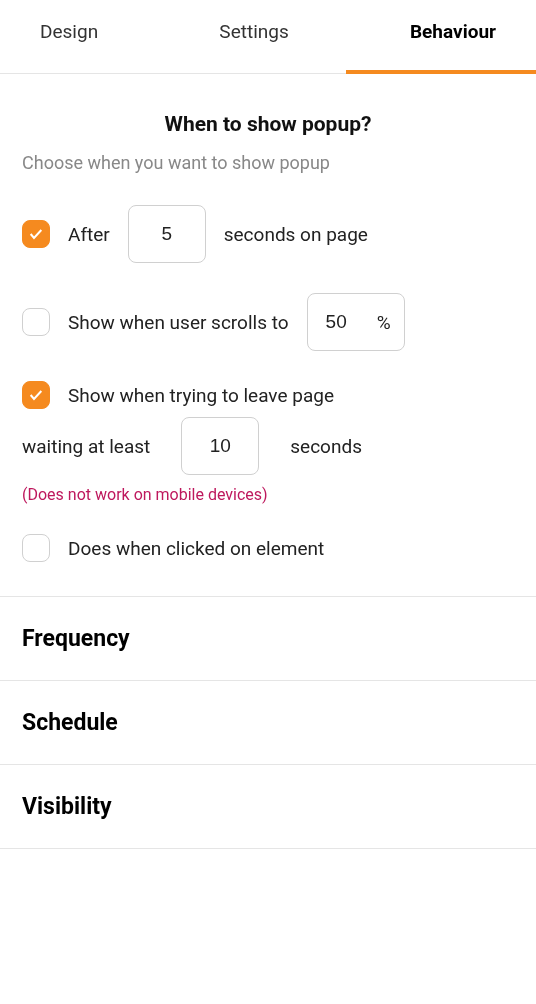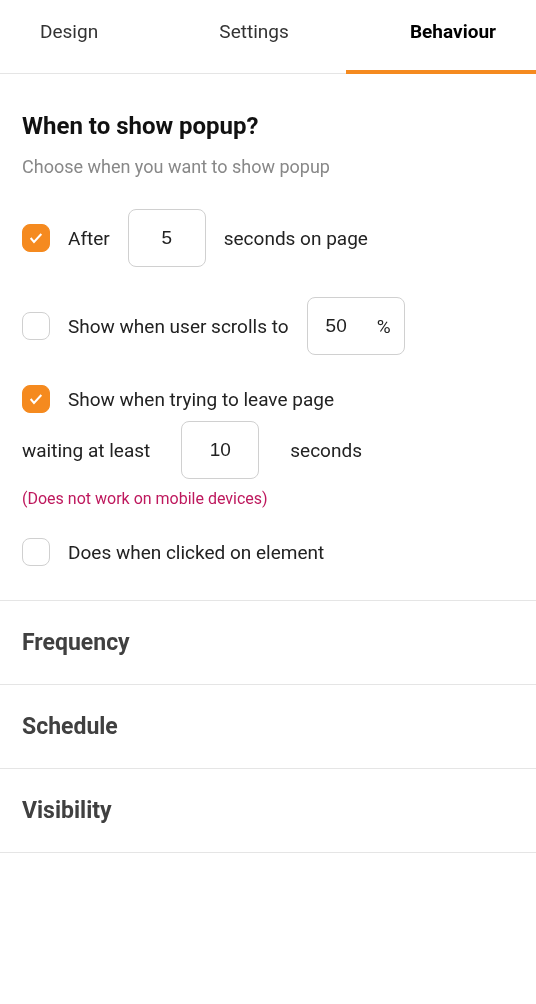--- a/index.html
+++ b/index.html
@@ -33,24 +33,25 @@
       right: 0;
       height: 4px;
       width: 190px;
       background: #f58a1f;
     }
     .section {
       padding: 38px 22px 30px 22px;
       border-bottom: 1px solid #e5e5e5;
     }
     .section-title {
-      font-size: 24px;
+      font-size: 21px;
       font-weight: 700;
       color: #111;
       margin-bottom: 16px;
+      text-align: center;
     }
     .section-desc {
       font-size: 18px;
       color: #888;
       margin-bottom: 32px;
     }
     .option-row {
       display: flex;
       align-items: center;
       gap: 18px;
@@ -134,21 +135,21 @@
       padding: 28px 22px;
       border-bottom: 1px solid #e5e5e5;
       cursor: pointer;
     }
     .collapsed-section:first-of-type {
       border-top: 1px solid #e5e5e5;
     }
     .collapsed-title {
       font-size: 23px;
       font-weight: 700;
-      color: #404040;
+      color: #000000;
     }
   </style>
 </head>
 <body>
 
 <div class="tabs">
   <div class="tab">Design</div>
   <div class="tab">Settings</div>
   <div class="tab active">Behaviour</div>
   <div class="tab-indicator"></div>

